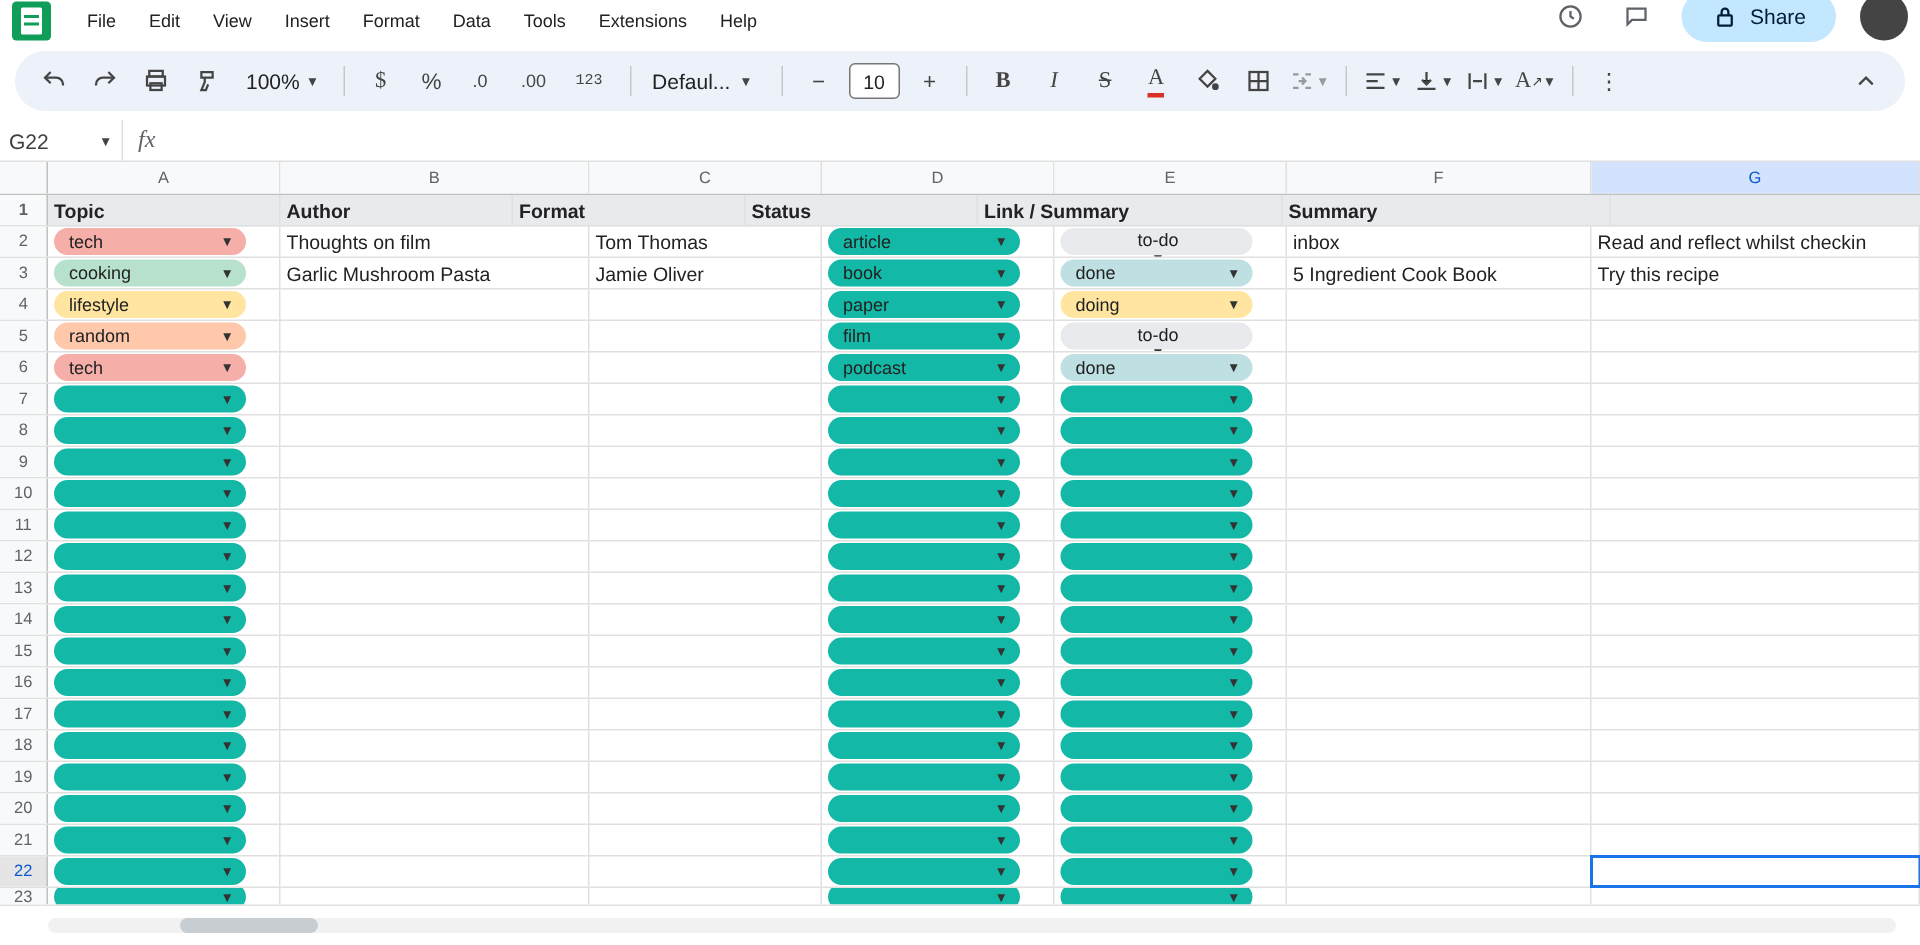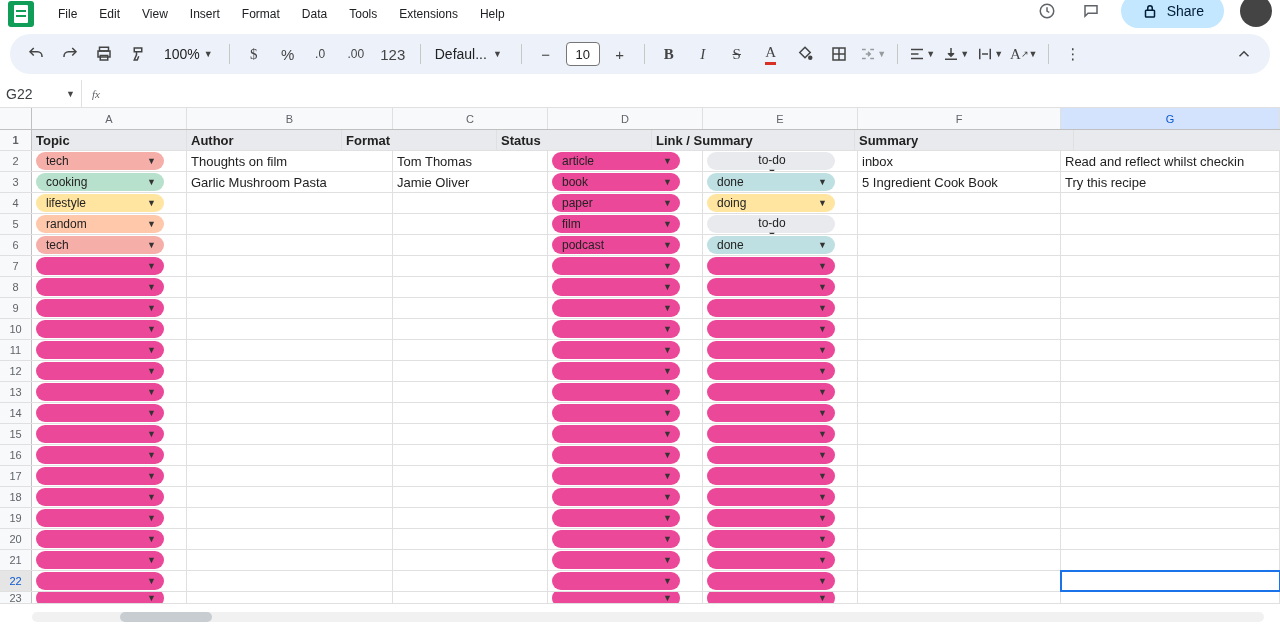--- a/index.html
+++ b/index.html
@@ -22,39 +22,39 @@
   .tbtn { width: 28px; height: 28px; display: flex; align-items: center; justify-content: center; cursor: pointer; border-radius: 4px; color: #444; font-size: 15px; }
   .tsep { width: 1px; height: 20px; background: #c7c7c7; margin: 0 4px; }
   .zoom { display: flex; align-items: center; gap: 4px; font-size: 14px; padding: 0 6px; cursor: pointer; }
   .fontsize-box { background: #fff; border: 1px solid #747775; border-radius: 4px; width: 34px; height: 24px; display: flex; align-items: center; justify-content: center; font-size: 13px; }
   .font-name { font-size: 14px; padding: 0 4px; display: flex; align-items: center; gap: 6px; cursor: pointer; width: 80px; overflow: hidden; white-space: nowrap; }
   .textcolor-underline { border-bottom: 3px solid #d93025; padding-bottom: 1px; }
   .collapse { margin-left: auto; }
 
   .namebox-row { display: flex; align-items: center; height: 28px; margin-top: 6px; border-bottom: 1px solid #e0e0e0; }
   .namebox { width: 82px; padding: 0 6px; font-size: 14px; color: #3c4043; display: flex; align-items: center; justify-content: space-between; border-right: 1px solid #e0e0e0; height: 100%; }
-  .fx { padding: 0 10px; color: #5f6368; font-style: italic; font-family: serif; font-size: 11px; }
+  .fx { padding: 0 10px; color: #5f6368; font-style: italic; font-family: serif; font-size: 16px; }
 
   .grid { position: relative; }
   .colheaders { display: flex; height: 22px; background: #fff; border-bottom: 1px solid #c0c0c0; }
   .corner { width: 32px; border-right: 1px solid #c0c0c0; background: #f8f9fa; }
   .colh { border-right: 1px solid #e0e0e0; display: flex; align-items: center; justify-content: center; font-size: 11px; color: #5f6368; background: #f8f9fa; }
   .colh.sel { background: #d3e3fd; color: #0b57d0; }
 
   .row { display: flex; height: 21px; border-bottom: 1px solid #e0e0e0; }
   .row.header { background: #e8eaed; font-weight: bold; }
   .rowh { width: 32px; border-right: 1px solid #c0c0c0; background: #f8f9fa; display: flex; align-items: center; justify-content: center; font-size: 11px; color: #5f6368; }
   .rowh.sel { background: #e5e5e5; color: #0b57d0; text-align: right; }
   .cell { border-right: 1px solid #e0e0e0; padding: 0 4px; display: flex; align-items: center; font-size: 13px; overflow: hidden; white-space: nowrap; }
   .cell.sel { outline: 2px solid #1a73e8; outline-offset: -1px; z-index: 2; background: #fff; }
   .cell.header-cell { font-weight: bold; }
 
   .chip { border-radius: 12px; padding: 1px 8px 1px 10px; display: flex; align-items: center; justify-content: space-between; width: 128px; height: 18px; font-size: 12px; }
   .chip-arrow { font-size: 9px; color: #333; }
-  .chip-empty { background: #ec4899; }
+  .chip-empty { background: #14b8a6; }
   .chip-tech { background: #f6aea9; }
   .chip-cooking { background: #b7e1cd; }
   .chip-lifestyle { background: #ffe5a0; }
   .chip-random { background: #ffc8aa; }
   .chip-todo { background: #e8eaed; flex-direction: column; }
   .chip-done { background: #bfe0e2; }
   .chip-doing { background: #ffe5a0; }
 
   .cA { width: 155px; }
   .cB { width: 206px; }
@@ -138,21 +138,21 @@
     </div>
   <div class="zoom">
       <span>100%</span> 
       <span class="caret">▼</span>
     </div>
   <div class="tsep"></div>
   <div class="tbtn" style="font-family:serif;">$</div>
   <div class="tbtn">%</div>
   <div class="tbtn" style="font-size:12px;">.0&nbsp;</div>
   <div class="tbtn" style="font-size:12px;">.00</div>
-  <div class="tbtn" style="width:34px;font-size:15px;">123</div>
+  <div class="tbtn" style="width:34px;font-size:10px;font-family:Liberation Mono, monospace;">123</div>
   <div class="tsep"></div>
   <div class="font-name">
       <span>Defaul...</span>
       <span class="caret">▼</span>
     </div>
   <div class="tsep"></div>
   <div class="tbtn">−</div>
   <div class="fontsize-box">10</div>
   <div class="tbtn">+</div>
   <div class="tsep"></div>

